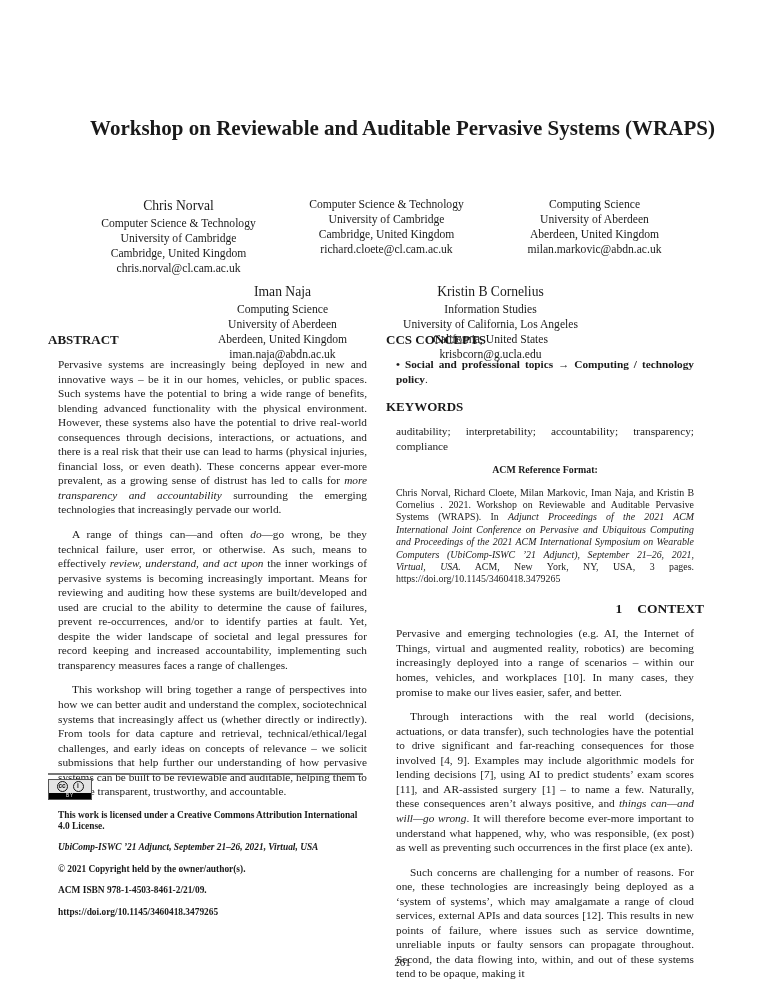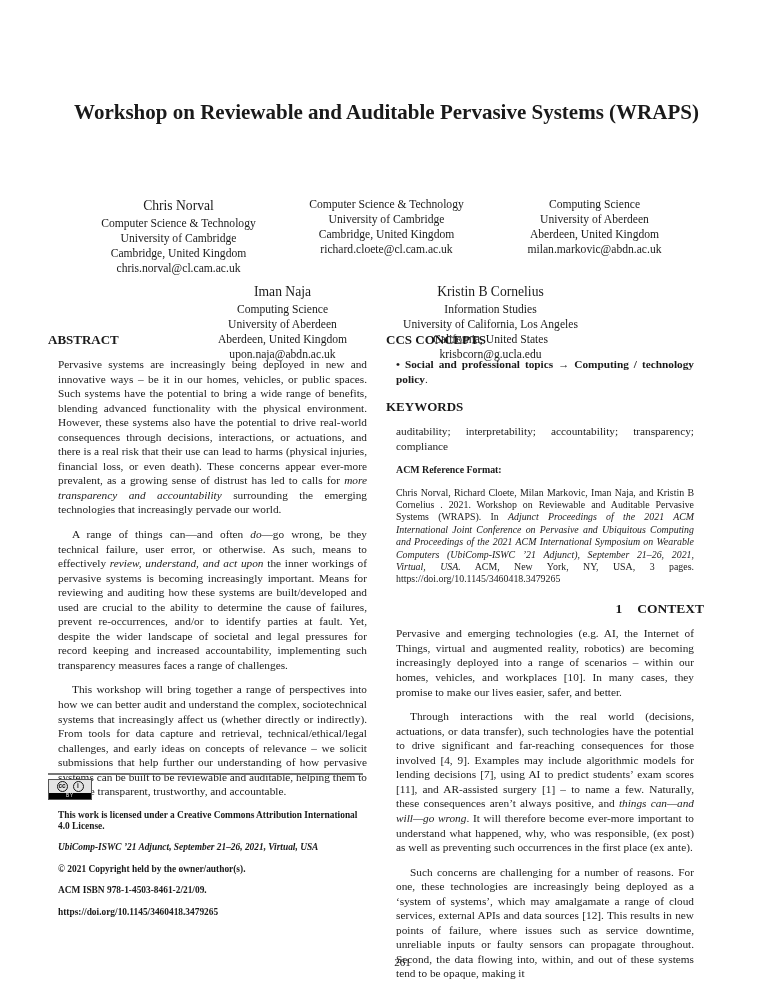--- a/index.html
+++ b/index.html
@@ -8,21 +8,21 @@
     width:773px; height:1000px;
     background:#ffffff;
     color:#1a1a1a;
     font-family:"Liberation Serif","DejaVu Serif",serif;
     box-sizing:border-box;
     overflow:hidden;
   }
   .title {
     position:absolute; top:99px; left:50%; transform:translateX(-50%);
     width:640px; text-align:center;
-    font-size:21px; font-weight:bold; line-height:27px; margin:0;
+    font-size:21px; font-weight:bold; line-height:27px; margin:16px;
   }
   .authors-row {
     position:absolute; left:0; width:773px;
     display:flex; justify-content:center; gap:8px;margin-top:34px;
   }
   .authors-row.row1 { top:163px; }
   .authors-row.row2 { top:249px; }
   .author { width:200px; text-align:center; font-size:11.6px; line-height:15px; }
   .author .name { font-size:13.6px; line-height:17px; margin-bottom:2px; }
   .body-cols {
@@ -33,21 +33,21 @@
   .col-left { width:329px; margin-right:9px; position:relative; height:596px; }
   .col-right { width:318px; }
   h2.heading { font-size:13px; line-height:15px; margin:0 0 7px 0; font-weight:bold; text-align:left; }
   h2.heading.mt { margin-top:13px; }
   h2.section-heading { font-size:13.5px; margin:16px 0 8px 0; font-weight:bold; text-align:right; }
   h2.section-heading .sec-num { margin-right:15px; }
   p { margin:10px; }
   p.indent { text-indent:14px; }
   em { font-style:italic; }
   strong { font-weight:bold; }
-  .ref-heading { font-size:9.9px; font-weight:bold; margin-top:11px; line-height:12.4px; text-align:left; }
+  .ref-heading { font-size:9.9px; font-weight:bold; margin-top:11px; line-height:12.4px; text-align:center; }
   .ref-text { font-size:9.9px; line-height:12.4px; }
   .license-block { position:absolute; bottom:0; left:0; right:0; text-align:left; }
   .license-rule { width:315px; border:0; border-top:2px solid #777; margin:0 0 4px 0; }
   .cc-badge {
     width:44px; height:21px; border:1px solid #555; background:#e3e3e3;
     display:flex; flex-direction:column; box-sizing:border-box; margin-bottom:3px;
   }
   .cc-badge-top { flex:1; display:flex; align-items:center; justify-content:center; gap:5px; }
   .cc-circ {
     width:11px; height:11px; border-radius:50%; border:1.4px solid #111;
@@ -94,21 +94,21 @@
       <div>milan.markovic@abdn.ac.uk</div>
     </div>
   </div>
 
   <div class="authors-row row2">
     <div class="author">
       <div class="name">Iman Naja</div>
       <div>Computing Science</div>
       <div>University of Aberdeen</div>
       <div>Aberdeen, United Kingdom</div>
-      <div>upon.naja@abdn.ac.uk</div>
+      <div>iman.naja@abdn.ac.uk</div>
     </div>
     <div class="author">
       <div class="name">Kristin B Cornelius</div>
       <div>Information Studies</div>
       <div>University of California, Los Angeles</div>
       <div>California, United States</div>
       <div>krisbcorn@g.ucla.edu</div>
     </div>
   </div>
 

